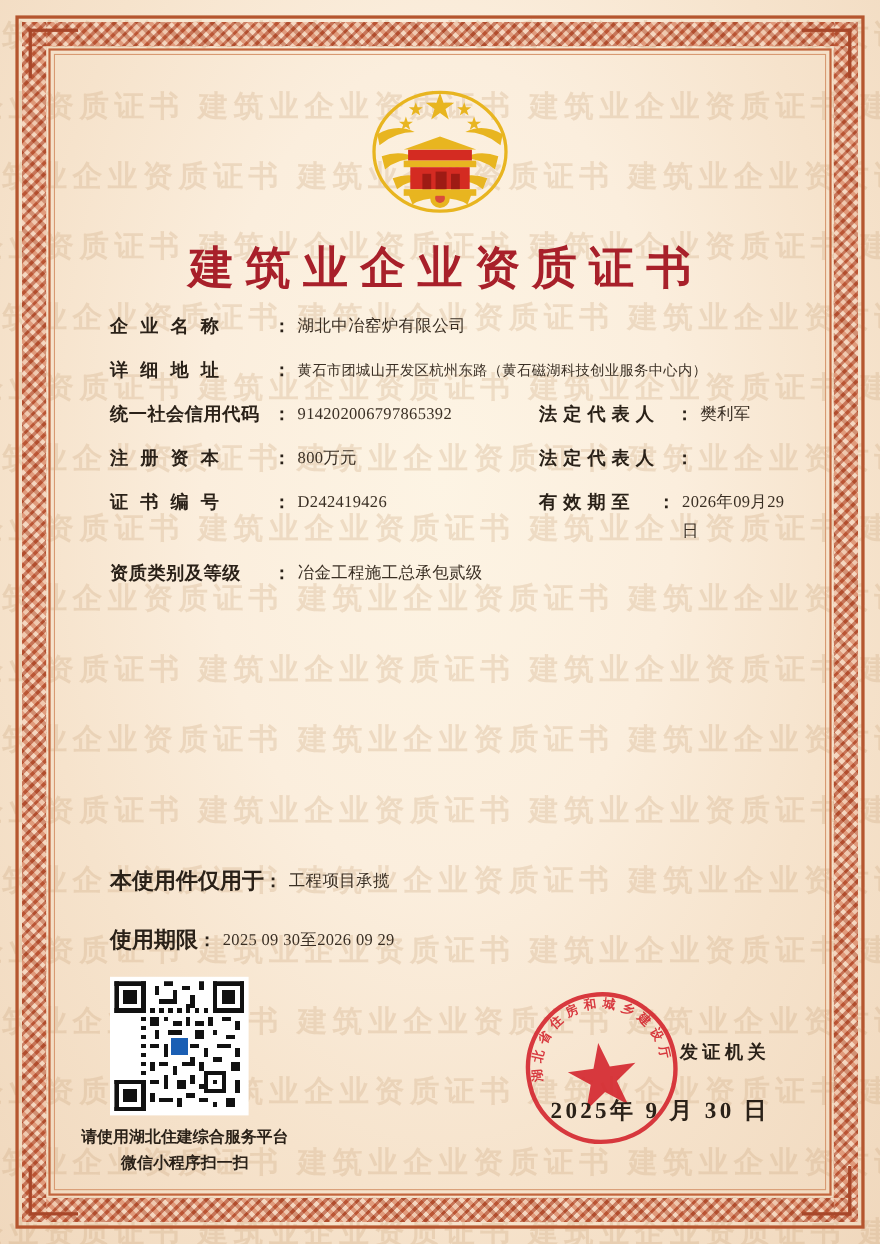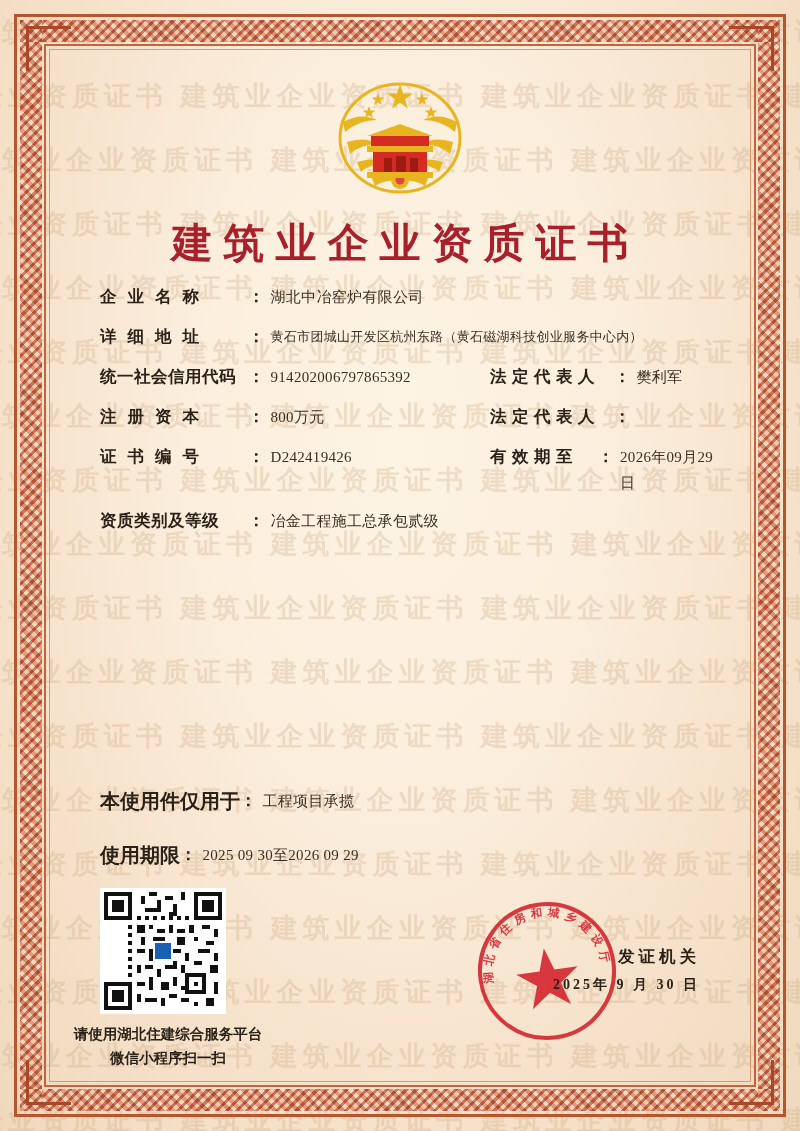--- a/index.html
+++ b/index.html
@@ -214,23 +214,23 @@
     text-align: right;
   }
   .issuer-line {
     font-weight: 700;
     font-size: 16.5px;
     color: #2a2118;
     letter-spacing: 4px;
     white-space: nowrap;
   }
   .issuer-date {
-    margin-top: 8px;
-    font-weight: 700;
-    font-size: 14px;
+    margin-top: 27px;
+    font-weight: 700;
+    font-size: 21px;
     color: #2a2118;
     letter-spacing: 3px;
     white-space: nowrap;
   }
   .seal {
     position: absolute;
     right: 118px;
     top: 838px;
     width: 150px;
     height: 150px;

